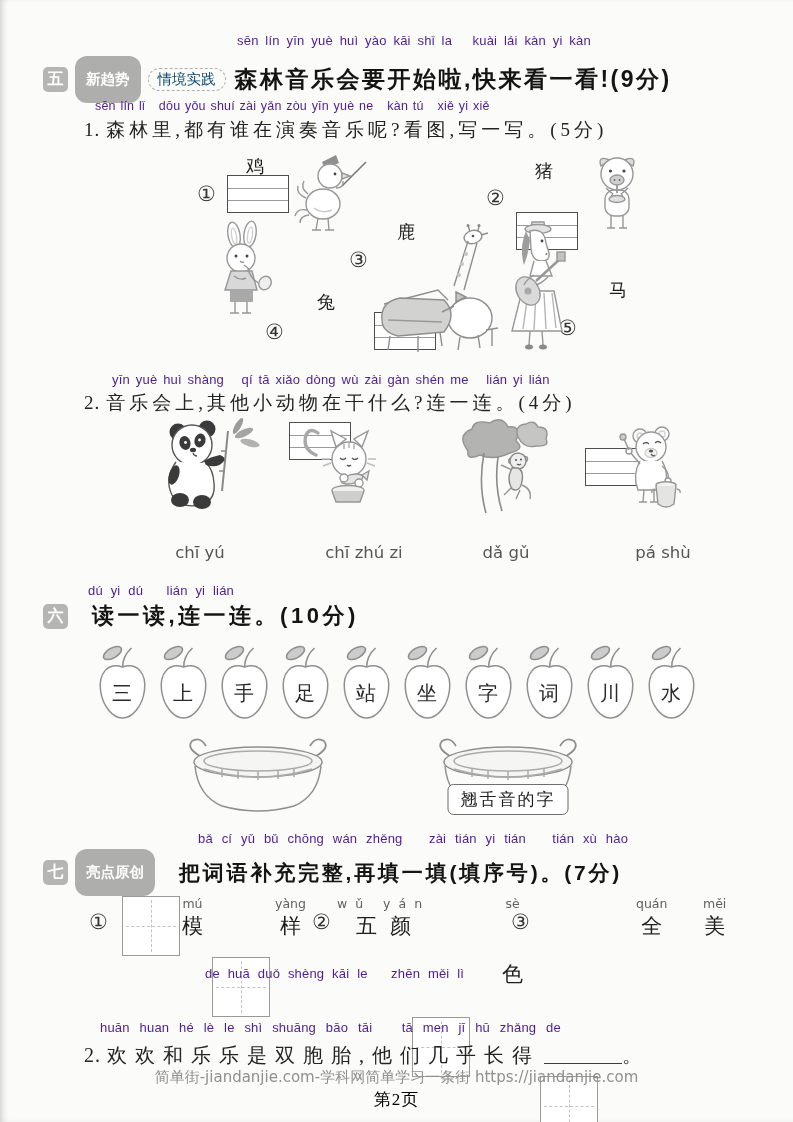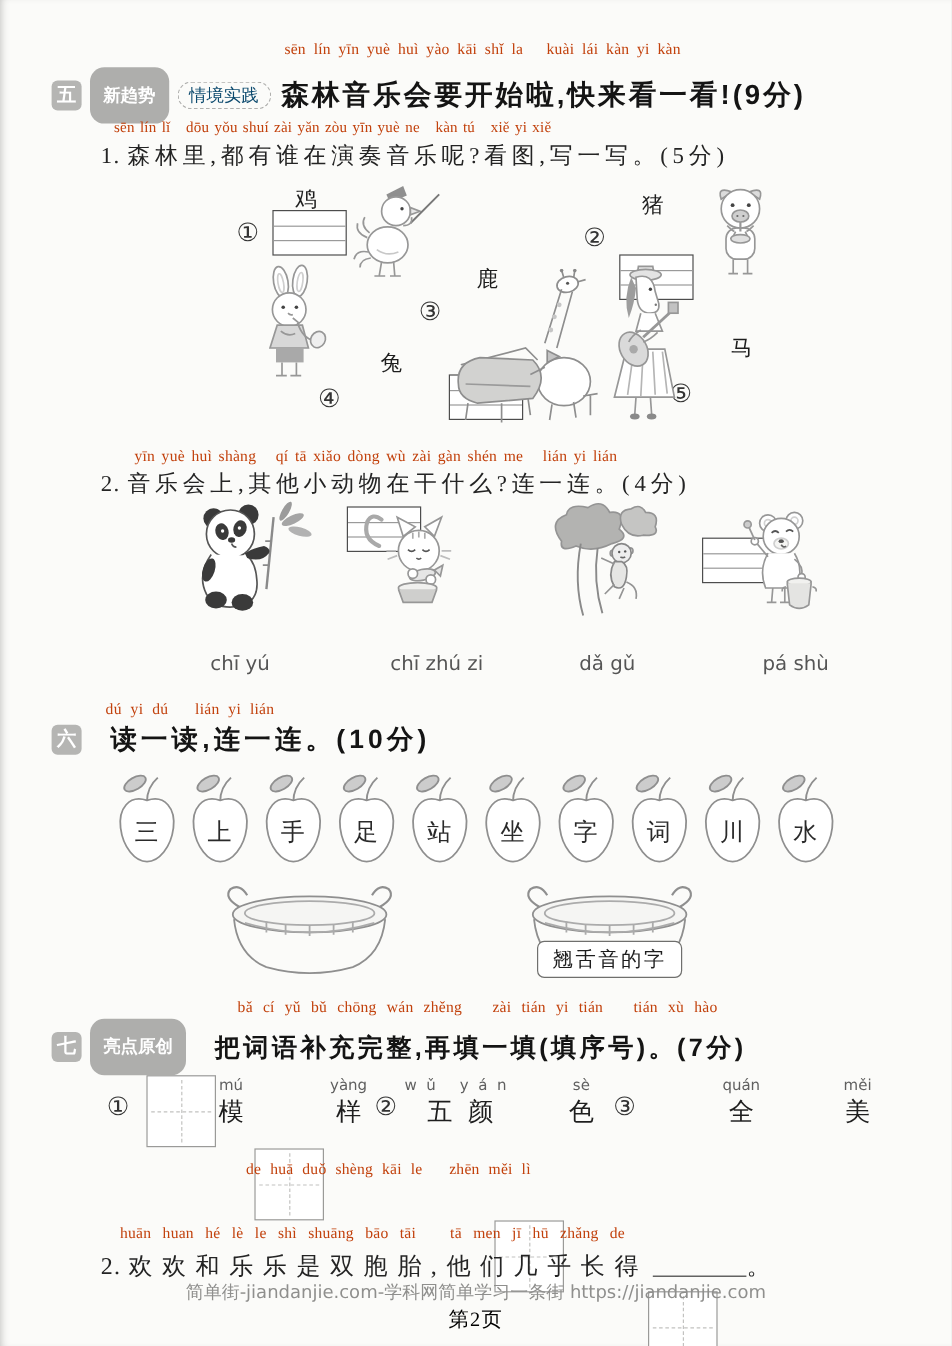--- a/index.html
+++ b/index.html
@@ -7,22 +7,22 @@
   .page {
     position:relative; width:793px; height:1122px; margin:0 auto;
     background:#fbfbf9; overflow:hidden;
     font-family:"Liberation Serif","DejaVu Serif",serif;
     color:#222;
     box-shadow: inset 5px 0 8px -5px rgba(0,0,0,.28);
   }
   .abs { position:absolute; }
   
   .py-line {
-    font-family:Liberation Serif, serif;
-    font-size:13px; color:#c2410c; white-space:pre; letter-spacing:.2px;
+    font-family:Liberation Sans, sans-serif;
+    font-size:13px; color:#4c1d95; white-space:pre; letter-spacing:.2px;
   }
   
   .sec-head { display:flex; align-items:center; gap:7px; }
   .num-badge {
     width:25px; height:25px; border-radius:5px; background:#b5b5b3;
     color:#fff; font-weight:bold; font-size:16px;
     display:flex; align-items:center; justify-content:center;
     font-family:"Liberation Sans",sans-serif; flex:0 0 auto;
   }
   .pill-filled {
@@ -438,28 +438,28 @@
       <span class="py">yàng</span>
       <span class="ch">样</span>
     </div>
 
     <span class="abs circ-num" style="left:312px; top:17px;">②</span>
     <div class="abs unit" style="left:337px; top:4px;">
       <span class="py" style="letter-spacing:8px;">wǔ yán</span>
       <span class="ch wide">五颜</span>
     </div>
     <div class="abs tzg" style="left:412px; top:4px;"></div>
-    <div class="abs unit" style="left:474px; top:4px;">
+    <div class="abs unit" style="left:502px; top:4px;gap:48px;">
       <span class="py">sè</span>
       <span class="ch">色</span>
     </div>
 
     <span class="abs circ-num" style="left:511px; top:17px;">③</span>
     <div class="abs tzg" style="left:540px; top:3px;"></div>
-    <div class="abs unit" style="left:602px; top:4px;">
+    <div class="abs unit" style="left:636px; top:4px;">
       <span class="py">quán</span>
       <span class="ch">全</span>
     </div>
 
     <div class="abs unit" style="left:703px; top:4px;">
       <span class="py">měi</span>
       <span class="ch">美</span>
     </div>
   </div>
 

